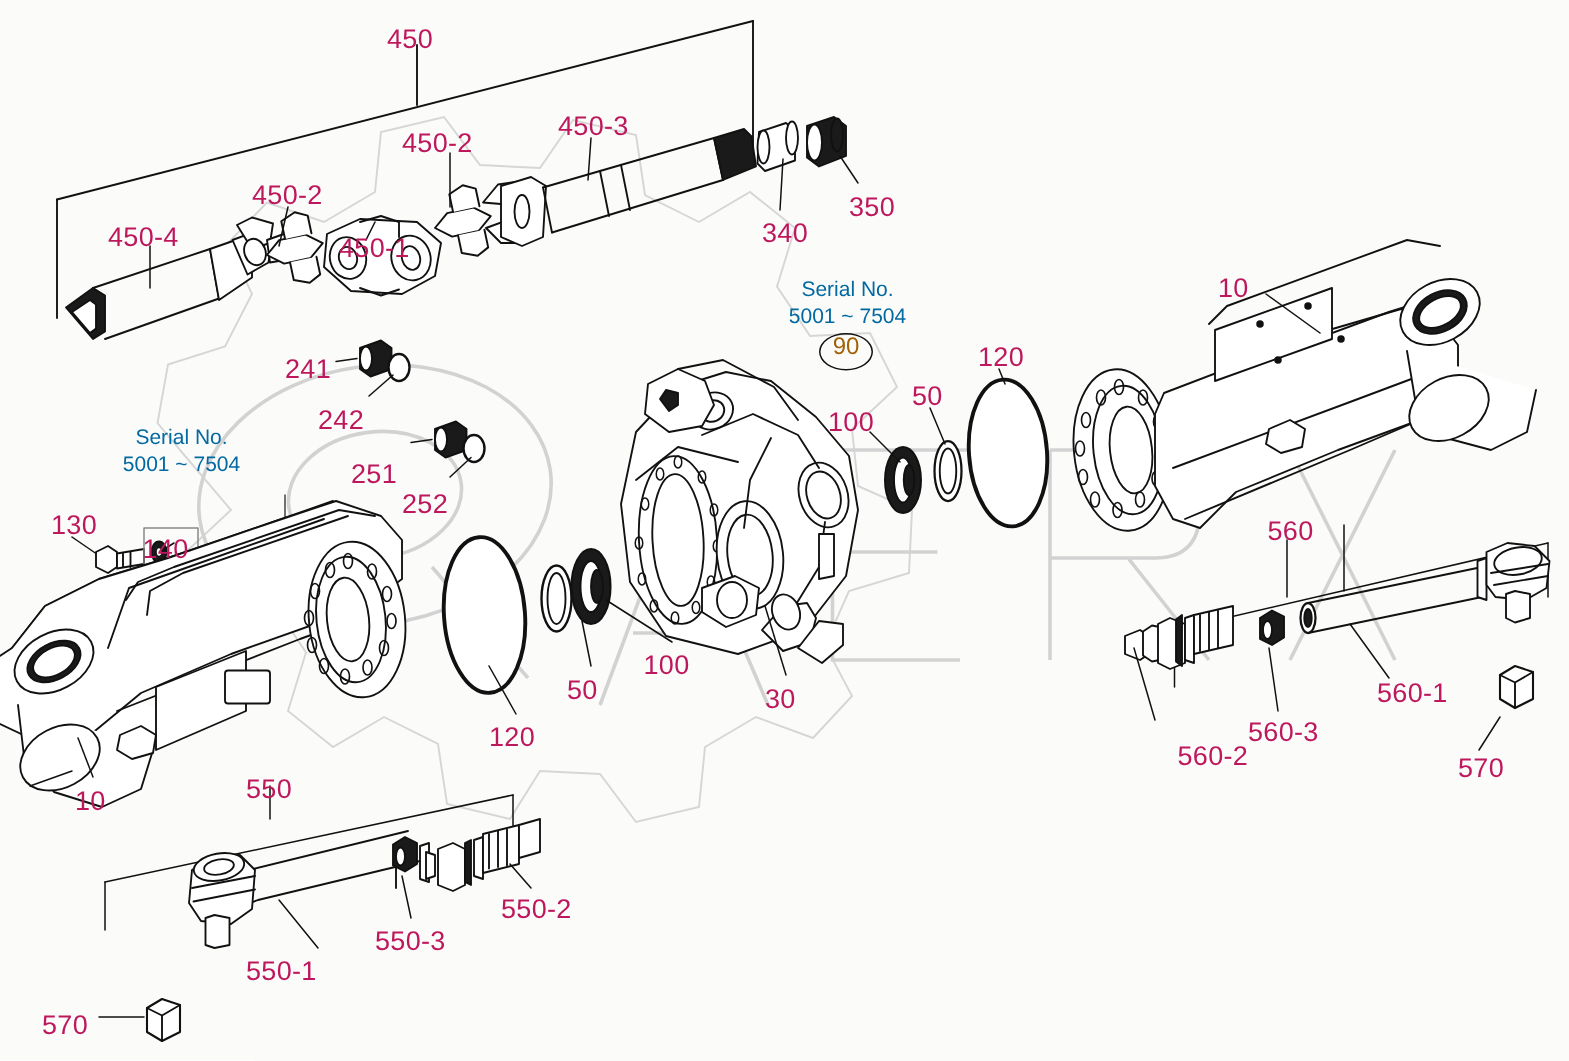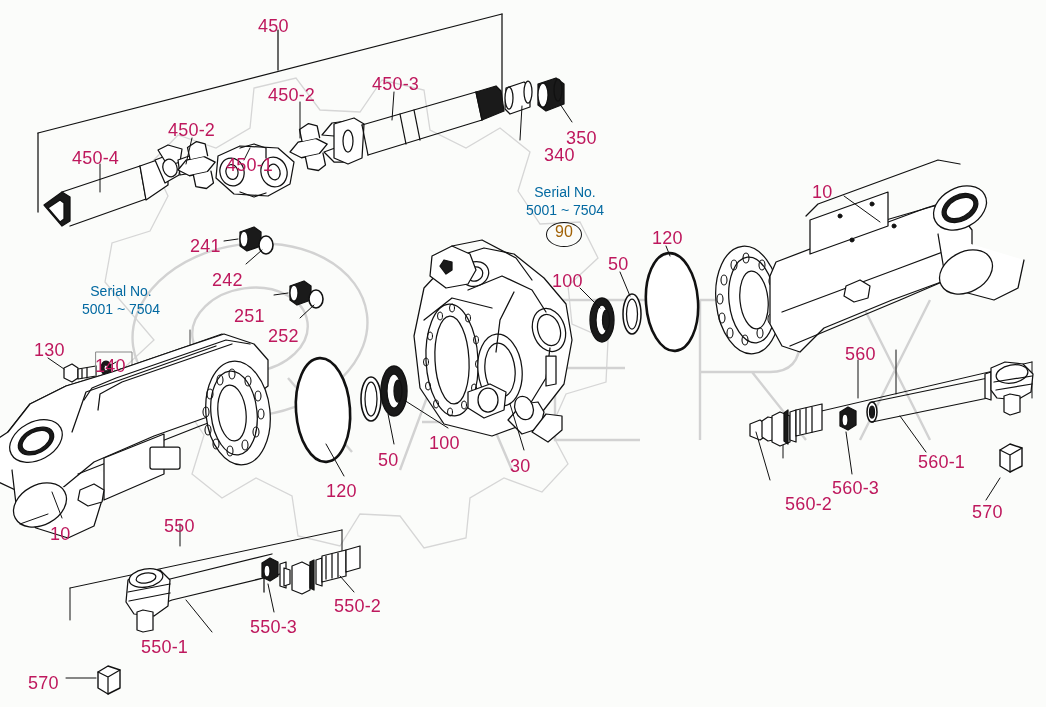--- a/index.html
+++ b/index.html
@@ -424,21 +424,21 @@
       <span>90</span>
     </div>
 
     <div id="labels">
         <div class="lbl" style="left: 258px; top: 16px;">450</div>
         <div class="lbl" style="left: 268px; top: 85px;">450-2</div>
         <div class="lbl" style="left: 372px; top: 74px;">450-3</div>
         <div class="lbl" style="left: 226px; top: 131px; margin-top: 24px;">450-1</div>
         <div class="lbl" style="left: 168px; top: 120px;">450-2</div>
         <div class="lbl" style="left: 72px; top: 148px;">450-4</div>
-        <div class="lbl" style="left: 508px; top: 145px; margin-left: 36px;">340</div>
+        <div class="lbl" style="left: 508px; top: 145px;">340</div>
         <div class="lbl" style="left: 566px; top: 128px;">350</div>
         <div class="lbl" style="left: 812px; top: 182px;">10</div>
         <div class="lbl" style="left: 190px; top: 236px;">241</div>
         <div class="lbl" style="left: 212px; top: 270px;">242</div>
         <div class="lbl" style="left: 234px; top: 306px; text-align: right;">251</div>
         <div class="lbl" style="left: 268px; top: 326px;">252</div>
         <div class="lbl" style="left: 34px; top: 340px;">130</div>
         <div class="lbl" style="left: 95px; top: 356px;">140</div>
         <div class="lbl" style="left: 552px; top: 271px;">100</div>
         <div class="lbl" style="left: 608px; top: 254px;">50</div>
@@ -447,20 +447,20 @@
         <div class="lbl" style="left: 429px; top: 433px;">100</div>
         <div class="lbl" style="left: 510px; top: 456px;">30</div>
         <div class="lbl" style="left: 326px; top: 481px;">120</div>
         <div class="lbl" style="left: 50px; top: 524px;">10</div>
         <div class="lbl" style="left: 845px; top: 344px;">560</div>
         <div class="lbl" style="left: 918px; top: 452px;">560-1</div>
         <div class="lbl" style="left: 745px; top: 494px; margin-left: 40px;">560-2</div>
         <div class="lbl" style="left: 832px; top: 478px;">560-3</div>
         <div class="lbl" style="left: 972px; top: 502px;">570</div>
         <div class="lbl" style="left: 164px; top: 516px;">550</div>
-        <div class="lbl" style="left: 141px; top: 637px;">550-1</div>
+        <div class="lbl" style="left: 164px; top: 637px;">550-1</div>
         <div class="lbl" style="left: 334px; top: 596px;">550-2</div>
         <div class="lbl" style="left: 250px; top: 617px;">550-3</div>
         <div class="lbl" style="left: 28px; top: 673px;">570</div>
       </div>
   </div>
 
 </div>
 
 </body></html>

